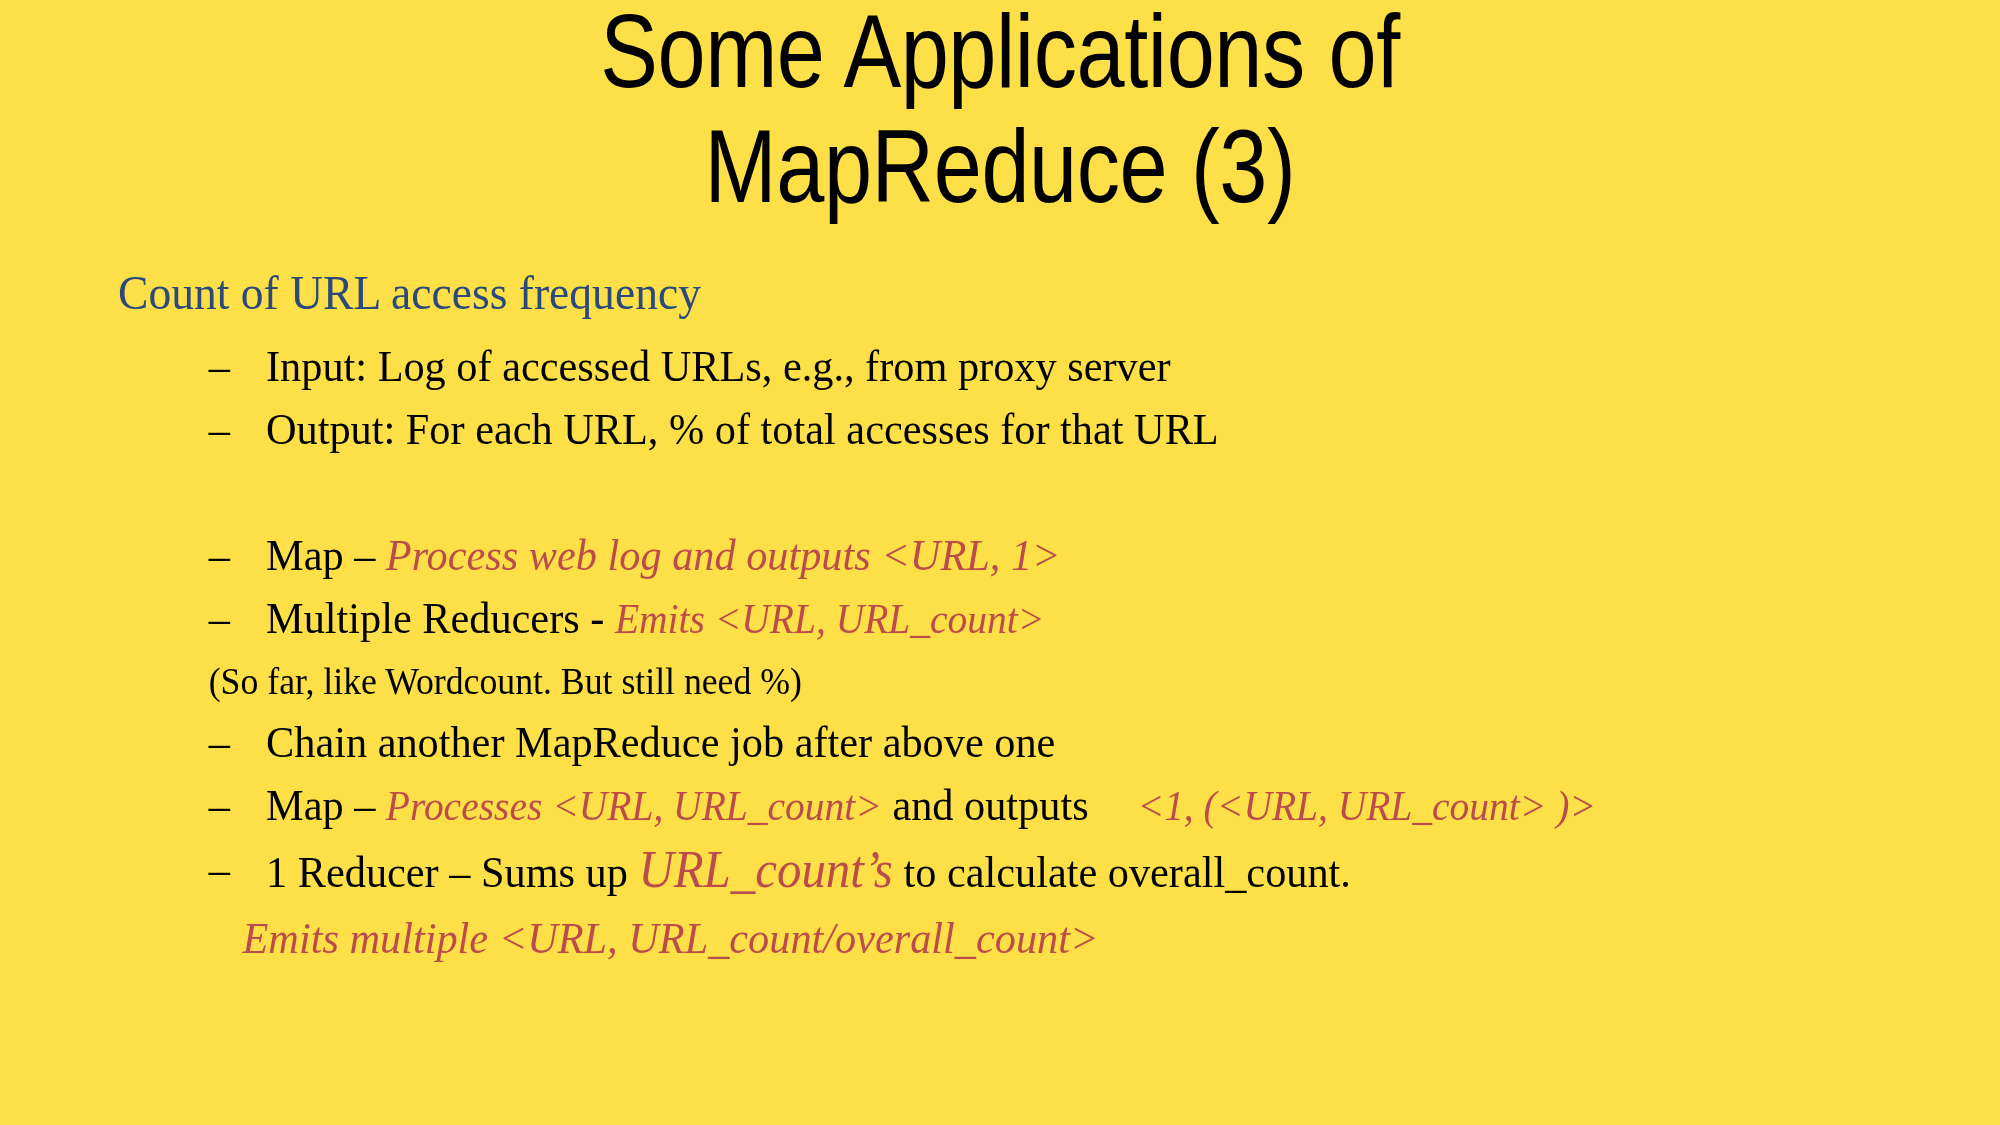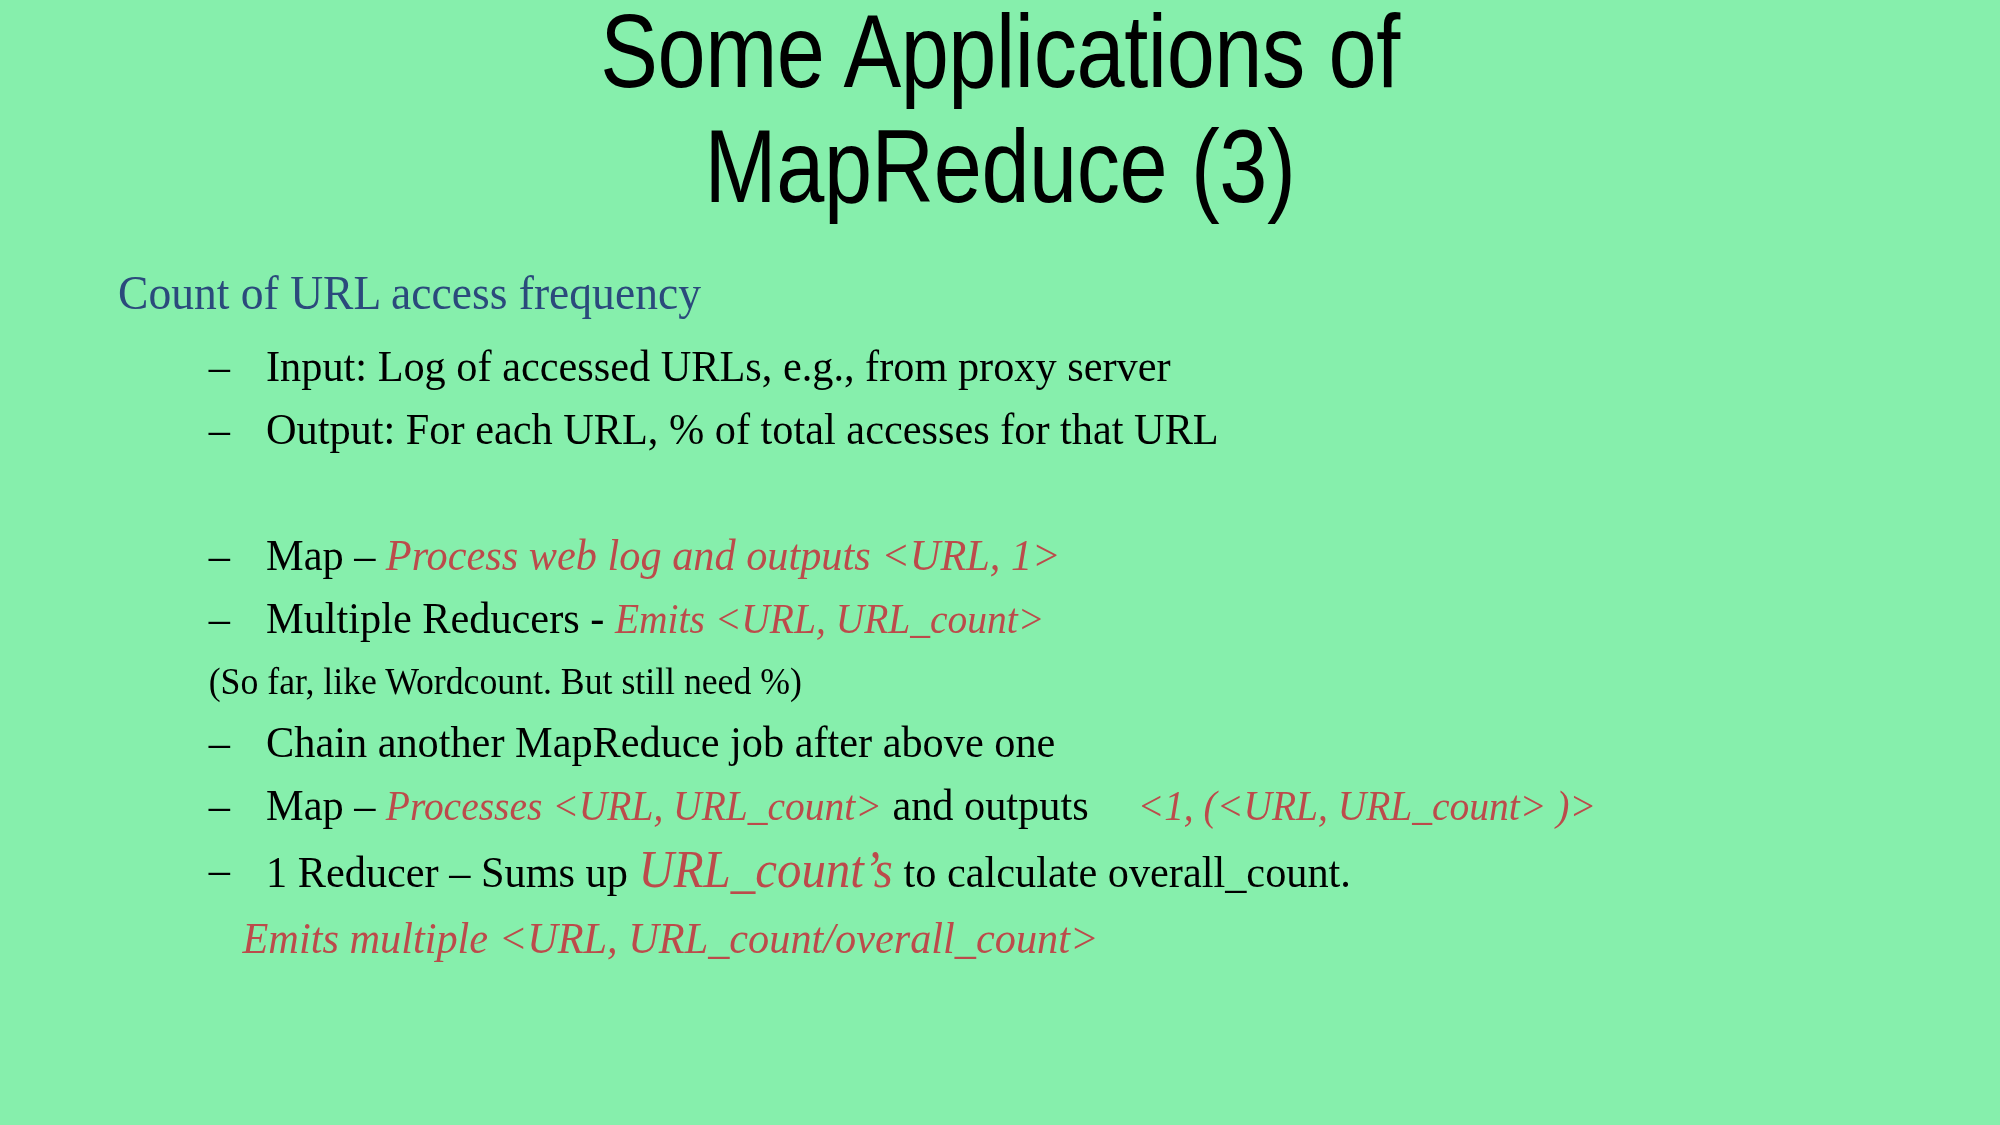--- a/index.html
+++ b/index.html
@@ -13,21 +13,21 @@
     overflow: hidden;
     font-family: "Liberation Serif", "DejaVu Serif", serif;
     color: #000000;
     -webkit-font-smoothing: antialiased;
   }
 
   .slide {
     position: relative;
     width: 2000px;
     height: 1125px;
-    background: #86efac;
+    background: #fde047;
   }
 
   
   .slide-title {
     position: absolute;
     left: 0;
     top: -6px;
     width: 2000px;
     text-align: center;
     font-family: "Liberation Sans Narrow", "Liberation Sans", "DejaVu Sans", sans-serif;

